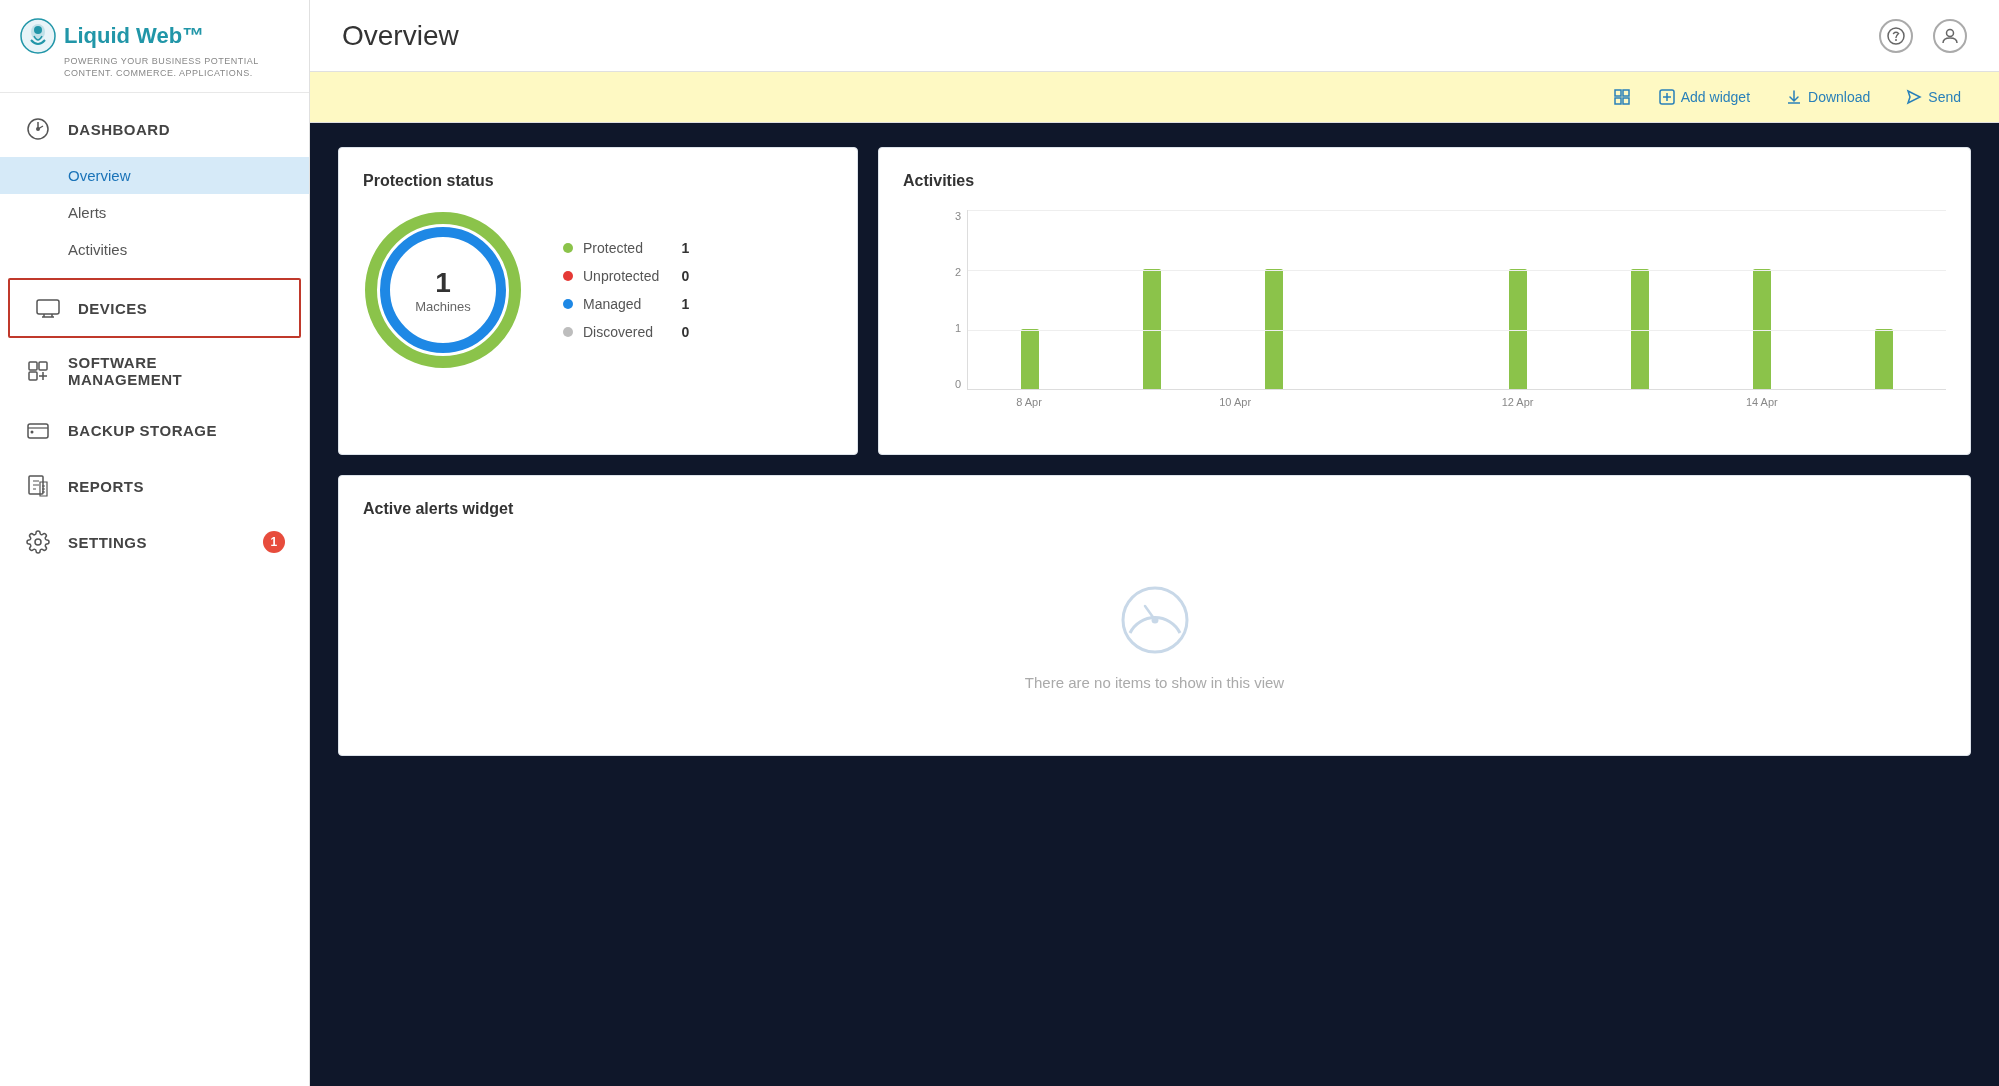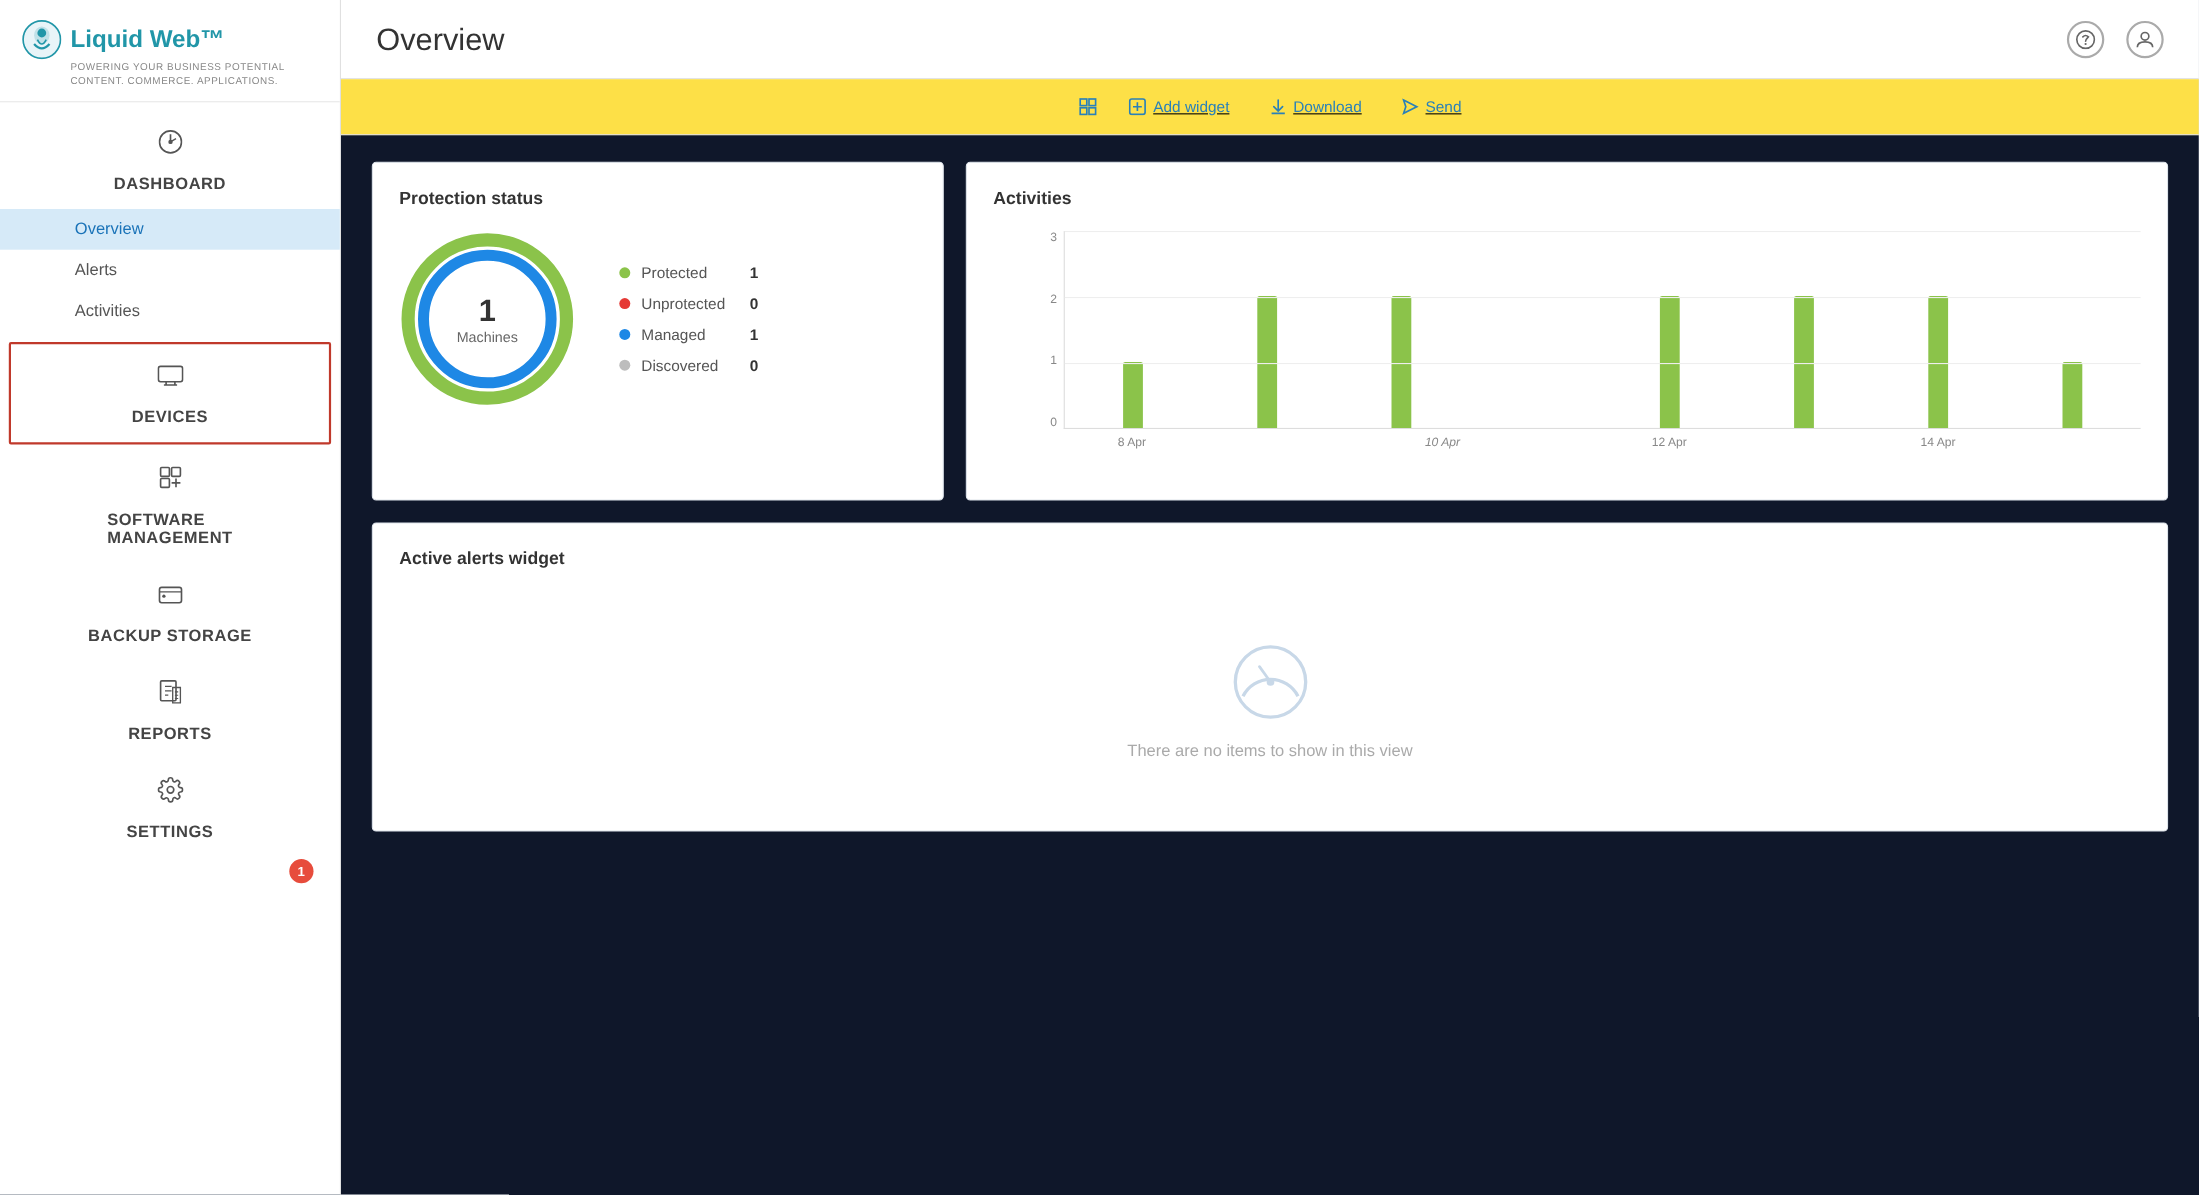--- a/index.html
+++ b/index.html
@@ -47,21 +47,20 @@
       align-items: center;
       gap: 16px;
       padding: 14px 24px;
       cursor: pointer;
       color: #444;
       font-size: 15px;
       font-weight: 700;
       letter-spacing: 0.5px;
       text-transform: uppercase;
       position: relative;
-      flex-direction: column;
     }
     .nav-item-main.active-device {
       border: 2px solid #c0392b;
       margin: 2px 8px;
       border-radius: 2px;
     }
     .nav-item-main .nav-icon {
       width: 28px; height: 28px;
       display: flex; align-items: center; justify-content: center;
       font-size: 20px;
@@ -125,27 +124,26 @@
       border-radius: 50%;
       border: 2px solid #aaa;
       display: flex; align-items: center; justify-content: center;
       cursor: pointer;
       color: #555;
       font-size: 18px;
     }
 
     
     .toolbar {
-      background: #fde047;
+      background: #fef9c3;
       border-bottom: 1px solid #e0e0e0;
       padding: 10px 24px;
       display: flex;
       align-items: center;
-      justify-content: center;
-      text-decoration: underline;
+      justify-content: flex-end;
     }
     .toolbar-left { display: flex; align-items: center; }
     .toolbar-btn {
       display: flex;
       align-items: center;
       gap: 6px;
       padding: 6px 14px;
       border: none;
       background: none;
       cursor: pointer;
@@ -509,21 +507,21 @@
                 <div style="width:18px;height:120px;background:#8bc34a;border-radius:2px 2px 0 0;"></div>
               </div>
               <div style="flex:1;display:flex;align-items:flex-end;justify-content:center;">
                 <div style="width:18px;height:60px;background:#8bc34a;border-radius:2px 2px 0 0;"></div>
               </div>
             </div>
 
             <div style="position:absolute; left:34px; right:0; top:186px; display:flex; gap:14px; padding:0 8px;">
               <span style="flex:1;text-align:center;font-size:11px;color:#888;">8 Apr</span>
               <span style="flex:1;text-align:center;font-size:11px;color:#888;"></span>
-              <span style="flex:1;text-align:right;font-size:11px;color:#888;font-style:italic;">10 Apr</span>
+              <span style="flex:1;text-align:left;font-size:11px;color:#888;">10 Apr</span>
               <span style="flex:1;text-align:center;font-size:11px;color:#888;"></span>
               <span style="flex:1;text-align:center;font-size:11px;color:#888;">12 Apr</span>
               <span style="flex:1;text-align:center;font-size:11px;color:#888;"></span>
               <span style="flex:1;text-align:center;font-size:11px;color:#888;">14 Apr</span>
               <span style="flex:1;text-align:center;font-size:11px;color:#888;"></span>
             </div>
           </div>
         </div>
       </div>
     </div>

